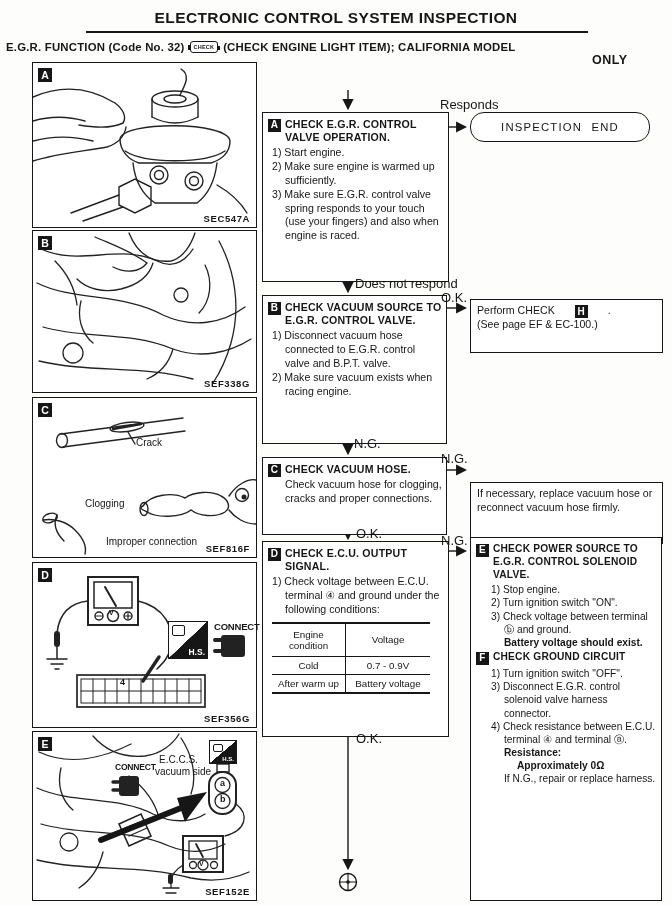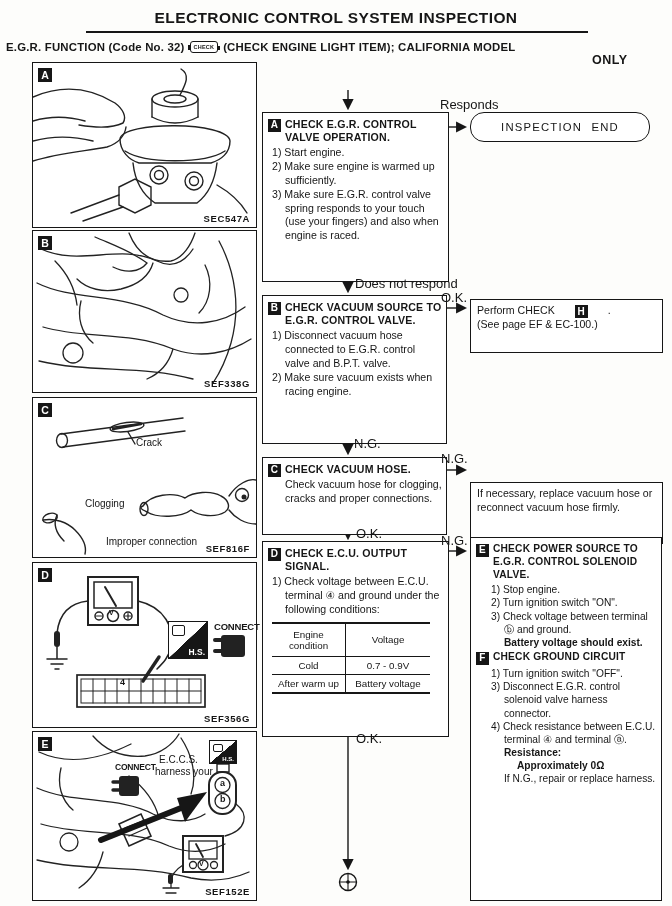--- a/index.html
+++ b/index.html
@@ -199,21 +199,21 @@
       <path d="M170,125 L163,112" stroke-width="1.8"></path>
       <circle cx="160" cy="133" r="3.5"></circle>
         <circle cx="170" cy="133" r="5"></circle>
         <circle cx="181" cy="133" r="3.5"></circle>
       <path d="M150,133 C142,138 138,144 138,150 M138,150 L138,156 M130,156 L146,156 M133,161 L143,161"></path>
       <rect x="135" y="142" width="5" height="10" rx="2" fill="#222" stroke="none"></rect>
     </svg>
     <span class="chip">E</span>
     <span class="connect-lbl" style="left:82px;top:30px;font-size:8.5px;">CONNECT</span>
     <span class="figlbl" style="left:126px;top:22px;">E.C.C.S.</span>
-    <span class="figlbl" style="left:122px;top:34px;">harness your</span>
+    <span class="figlbl" style="left:122px;top:34px;">vacuum side</span>
     <div class="hs" style="left:176px;top:8px;width:26px;height:22px;">
       <span class="hs-tool" style="width:8px;height:6px;"></span>
       <span class="hs-label" style="font-size:6px;">H.S.</span>
     </div>
     <span class="figlbl" style="left:187px;top:46px;font-size:9px;font-weight:bold;">a</span>
     <span class="figlbl" style="left:187px;top:62px;font-size:9px;font-weight:bold;">b</span>
     <span class="figlbl" style="left:166px;top:128px;font-size:7px;font-weight:bold;">V</span>
     <span class="figcode">SEF152E</span>
   </div>
 

